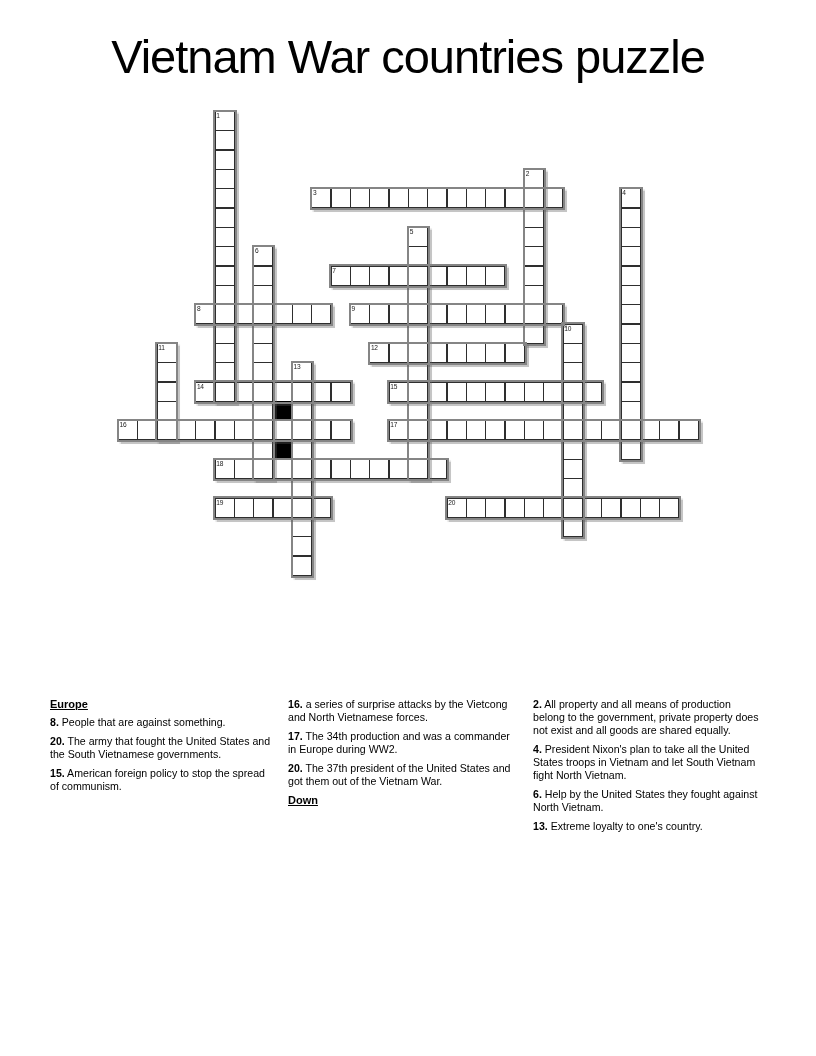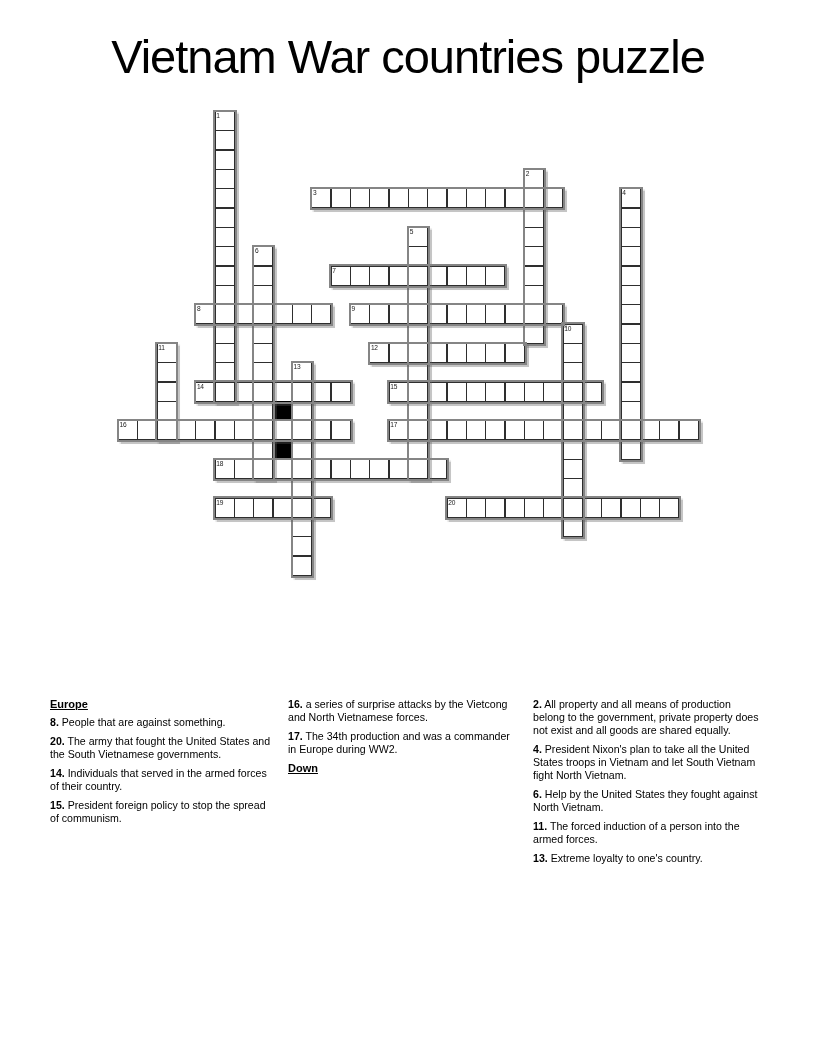--- a/index.html
+++ b/index.html
@@ -265,35 +265,34 @@
       <span class="cellnum" style="left: 98.275px; top: 349.03px;">18</span>
       <span class="cellnum" style="left: 98.275px; top: 387.7px;">19</span>
       <span class="cellnum" style="left: 330.295px; top: 387.7px;">20</span>
     </div>
 
   <div class="clue-col" id="col1">
     <div class="clue-header">Europe</div>
     <div id="col1-across">
         <div class="clue"><b>8.</b><span> People that are against something.</span></div>
         <div class="clue"><b>20.</b><span> The army that fought the United States and the South Vietnamese governments.</span></div>
-        <div class="clue"><b>14.</b><span> Individuals that served in the armed forces of their country.</span></div>
-        <div class="clue"><b>15.</b><span> President foreign policy to stop the spread of communism.</span></div>
+        <div class="clue"><b>15.</b><span> American foreign policy to stop the spread of communism.</span></div>
       </div>
   </div>
 
   <div class="clue-col" id="col2">
     <div id="col2-across">
         <div class="clue"><b>16.</b><span> a series of surprise attacks by the Vietcong and North Vietnamese forces.</span></div>
         <div class="clue"><b>17.</b><span> The 34th production and was a commander in Europe during WW2.</span></div>
+        <div class="clue"><b>20.</b><span> The 37th president of the United States and got them out of the Vietnam War.</span></div>
       </div>
     <div class="clue-header">Down</div>
   </div>
 
   <div class="clue-col" id="col3">
     <div id="col3-down">
         <div class="clue"><b>2.</b><span> All property and all means of production belong to the government, private property does not exist and all goods are shared equally.</span></div>
         <div class="clue"><b>4.</b><span> President Nixon's plan to take all the United States troops in Vietnam and let South Vietnam fight North Vietnam.</span></div>
         <div class="clue"><b>6.</b><span> Help by the United States they fought against North Vietnam.</span></div>
-        <div class="clue"><b>11.</b><span> The forced induction of a person into the armed forces.</span></div>
         <div class="clue"><b>13.</b><span> Extreme loyalty to one's country.</span></div>
       </div>
   </div>
 </div>
 
 </body></html>

